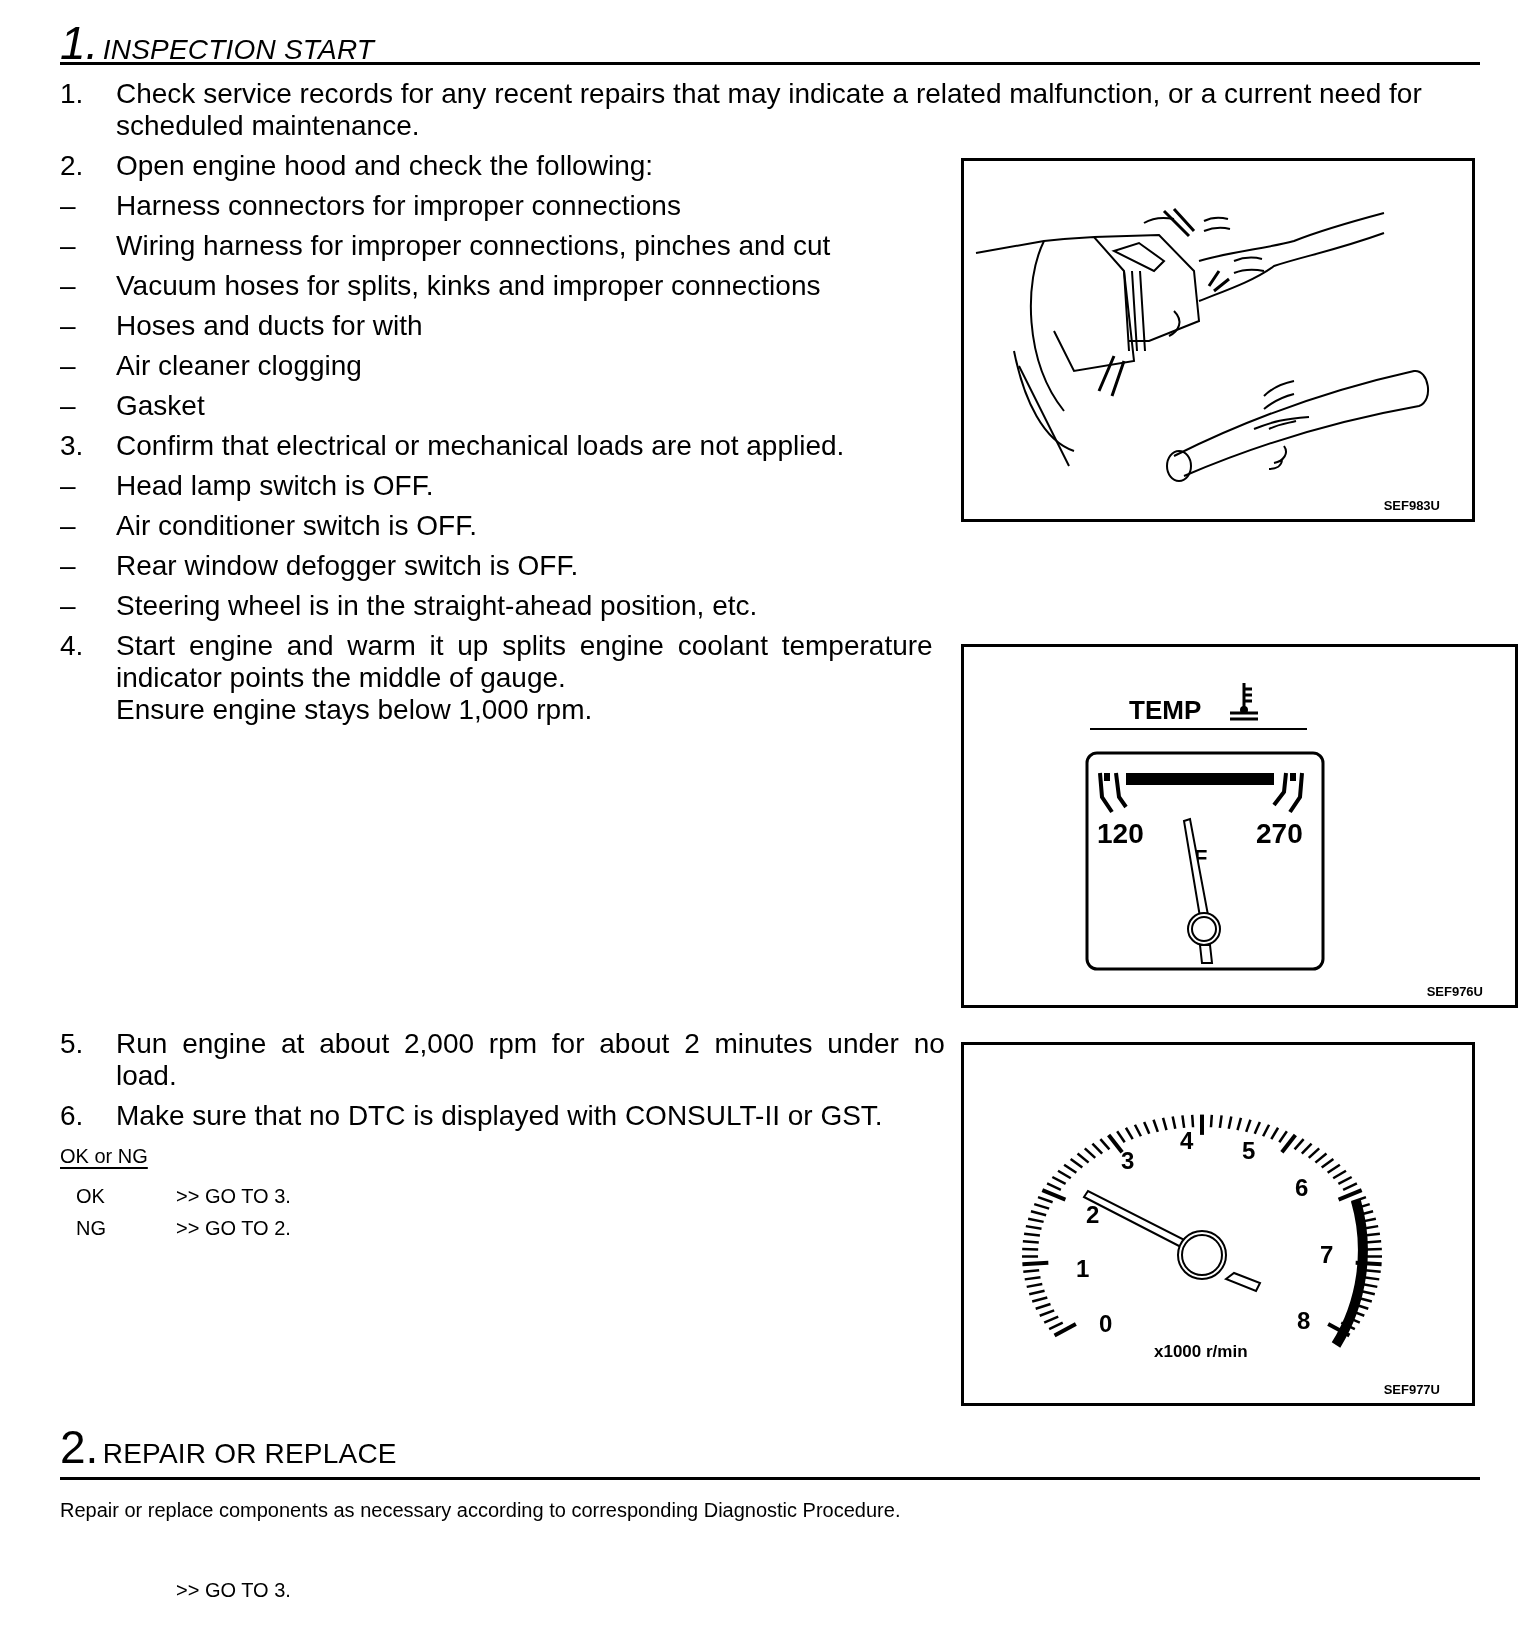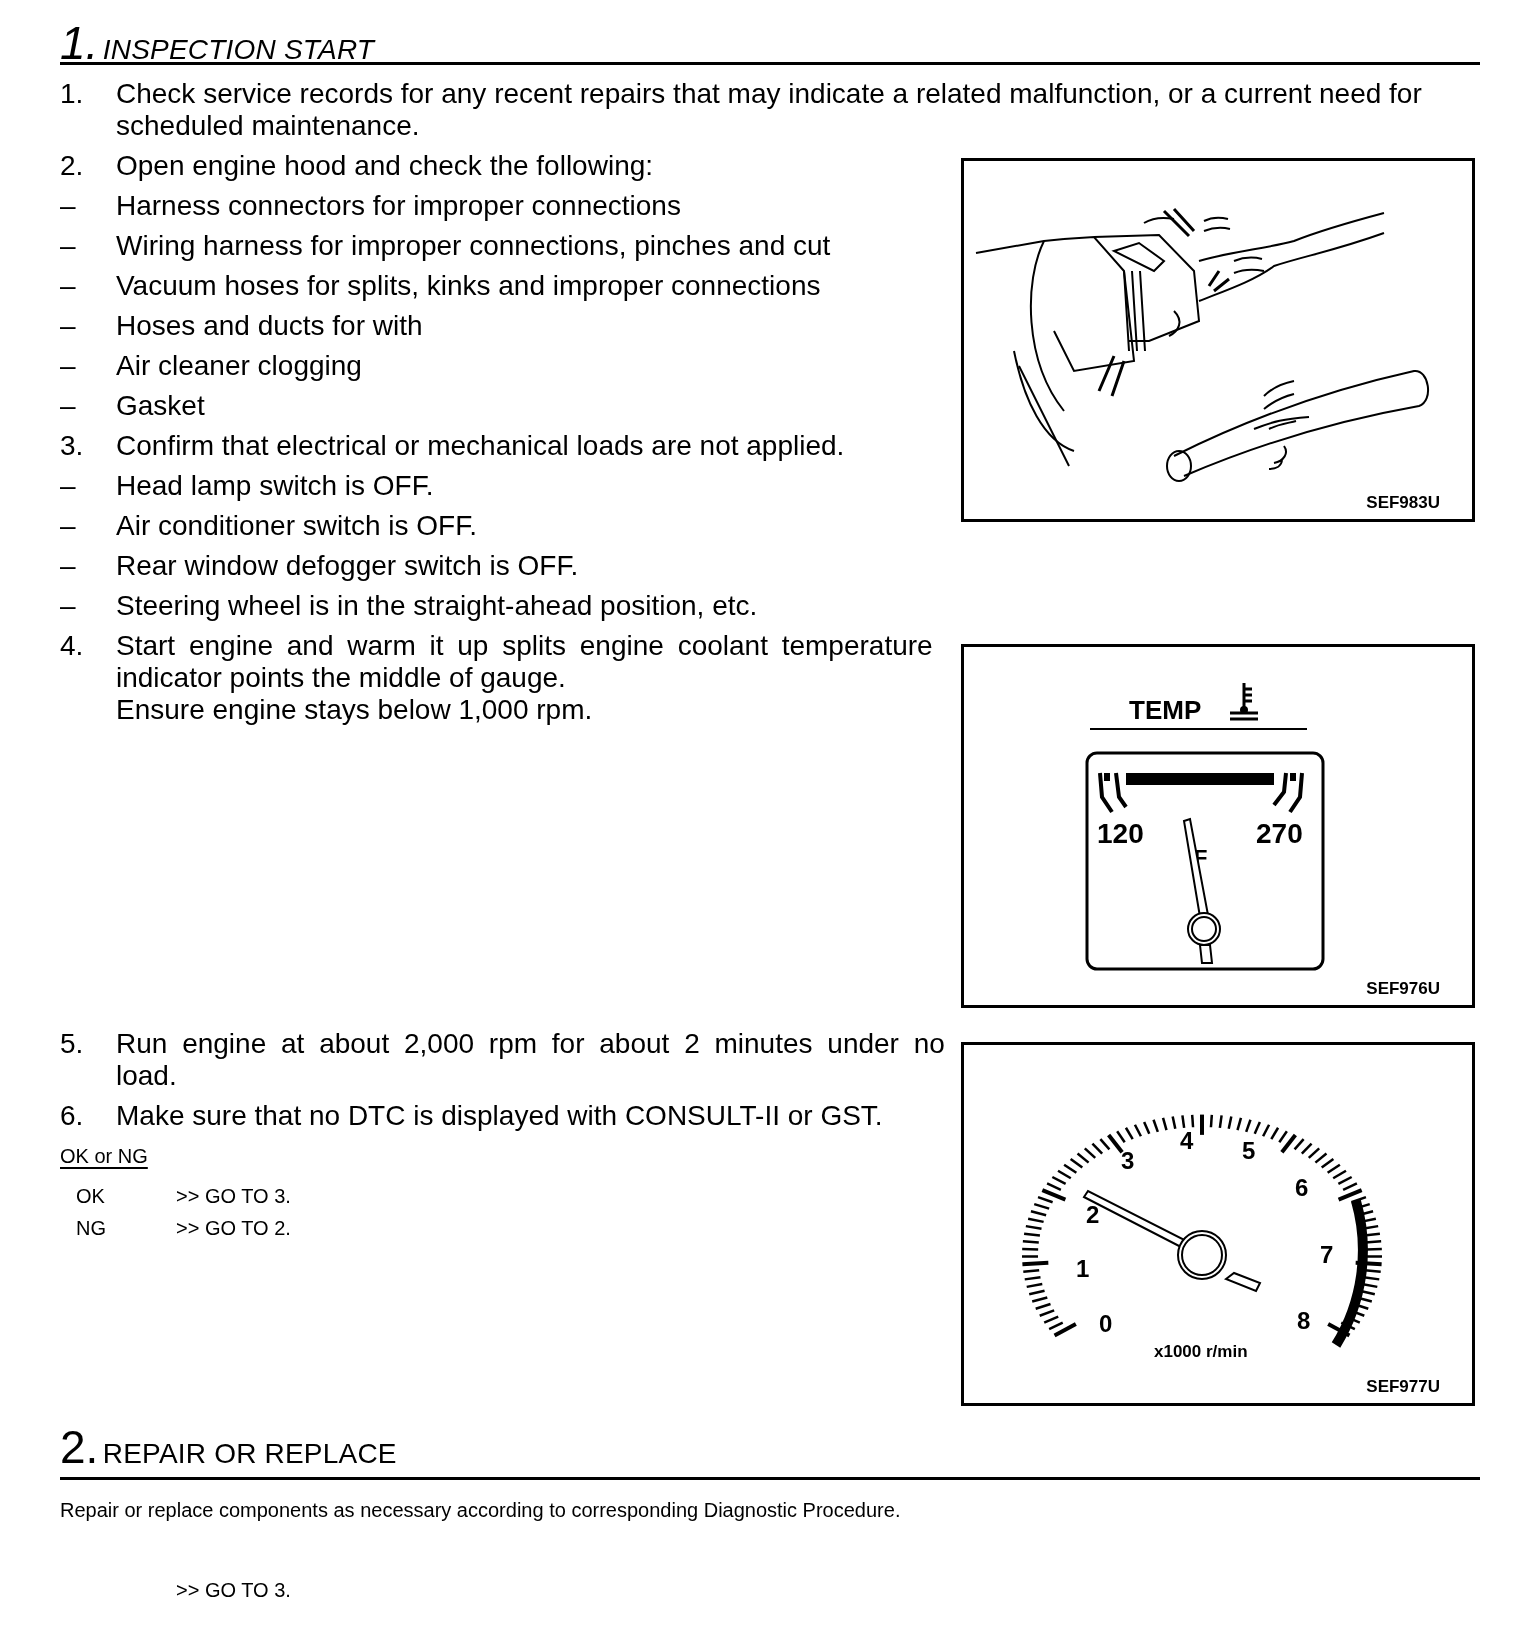--- a/index.html
+++ b/index.html
@@ -7,21 +7,21 @@
          font-family: "Liberation Sans", sans-serif; color: #000; }
   .abs { position: absolute; }
   .sec-head { left: 60px; width: 1420px; }
   .sec-num { font-size: 46px; line-height: 46px; }
   .sec-title { font-size: 28px; letter-spacing: 0.2px; }
   .rule { left: 60px; width: 1420px; height: 3px; background: #000; }
   .line { font-size: 20px; line-height: 32px; white-space: nowrap; }
   .marker { position: absolute; left: 60px; width: 40px; font-size: 28px; line-height: 32px; }
   .text { position: absolute; left: 116px; font-size: 28px; line-height: 32px; }
   .figbox { position: absolute; border: 3px solid #000; background: #fff; box-sizing: border-box; }
-  .figid { position: absolute; right: 32px; bottom: 6px; font-size: 17px; font-weight: bold; }
+  .figid { position: absolute; right: 32px; bottom: 6px; font-size: 13px; font-weight: bold; }
   svg { position: absolute; left: 0; top: 0; }
   .ul { text-decoration: underline; text-underline-offset: 4px; }
 </style>
 </head>
 <body>
 
 <div class="abs sec-head" style="top:20px;font-style:italic;">
   <span class="sec-num">1.</span>
   <span class="sec-title">INSPECTION START</span>
 </div>
@@ -130,21 +130,21 @@
 
     <path d="M210 295 C280 260 360 230 450 210 C465 208 470 240 455 245 C370 260 290 285 220 315"></path>
     <ellipse cx="215" cy="305" rx="12" ry="15"></ellipse>
     <path d="M300 235 C310 225 320 222 330 220 M300 248 C312 238 322 235 330 233"></path>
     <path d="M290 268 C310 260 320 258 345 256 M305 268 C315 263 325 262 332 260"></path>
     <path d="M320 285 C325 292 320 300 310 302 M318 298 C318 305 312 308 305 308"></path>
   </svg>
   <div class="figid">SEF983U</div>
 </div>
 
-<div class="figbox" style="left:961px; top:644px; width:514px; height:364px;">
+<div class="figbox" style="left:961px; top:644px; width:557px; height:364px;">
   <svg width="508" height="358" viewBox="0 0 508 358">
     <text x="165" y="72" font-family="Liberation Sans, sans-serif" font-weight="bold" font-size="26" fill="#000">TEMP</text>
     <g stroke="#000" stroke-width="3" fill="none">
       <path d="M280 36 L280 62"></path>
       <path d="M280 42 L288 42 M280 48 L288 48 M280 54 L288 54"></path>
       <path d="M266 66 L294 66 M266 72 L294 72"></path>
     </g>
     <circle cx="280" cy="63" r="4" fill="#000"></circle>
     <line x1="126" y1="82" x2="343" y2="82" stroke="#000" stroke-width="2"></line>
     <rect x="123" y="106" width="236" height="216" rx="10" ry="10" fill="none" stroke="#000" stroke-width="3"></rect>

